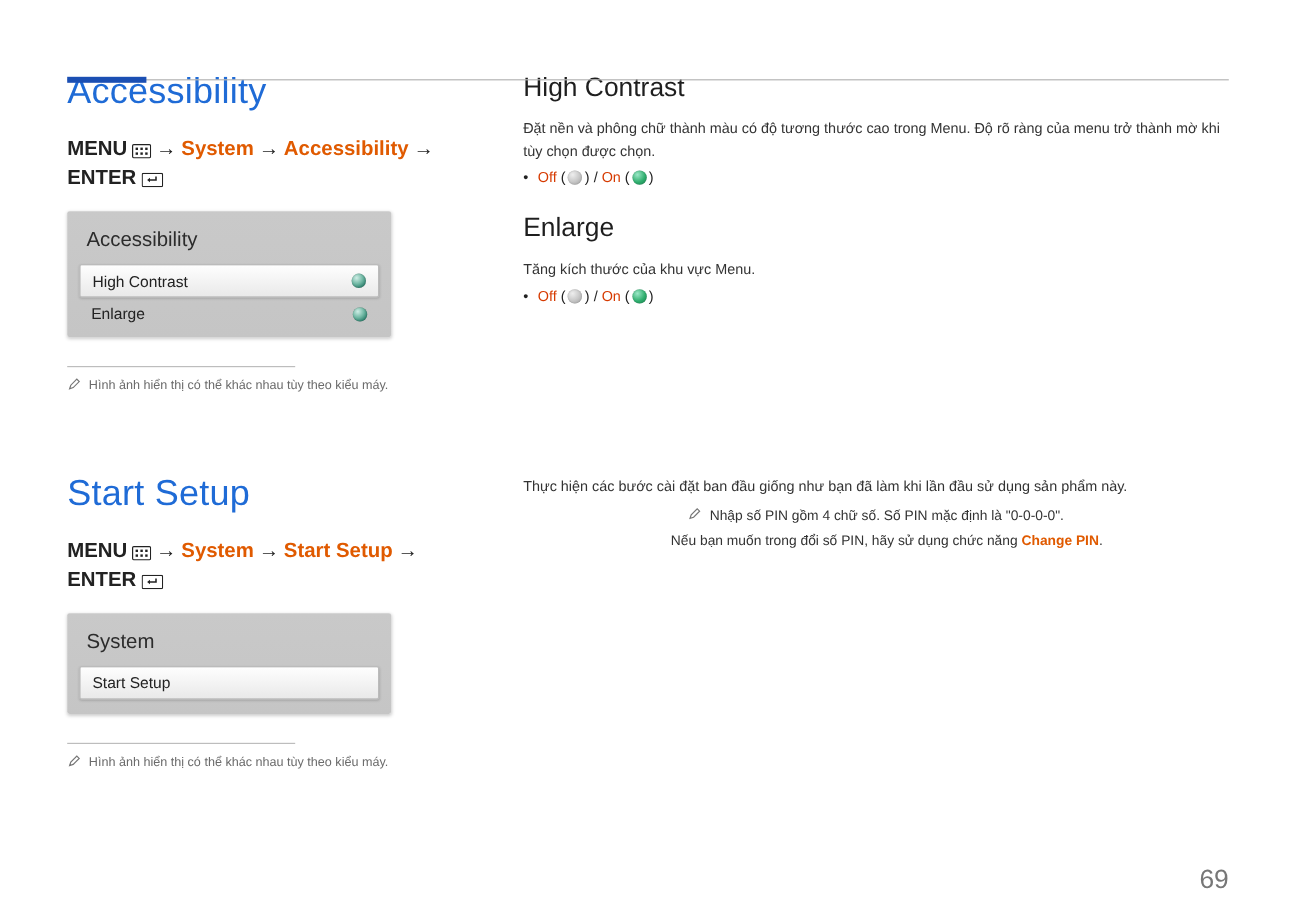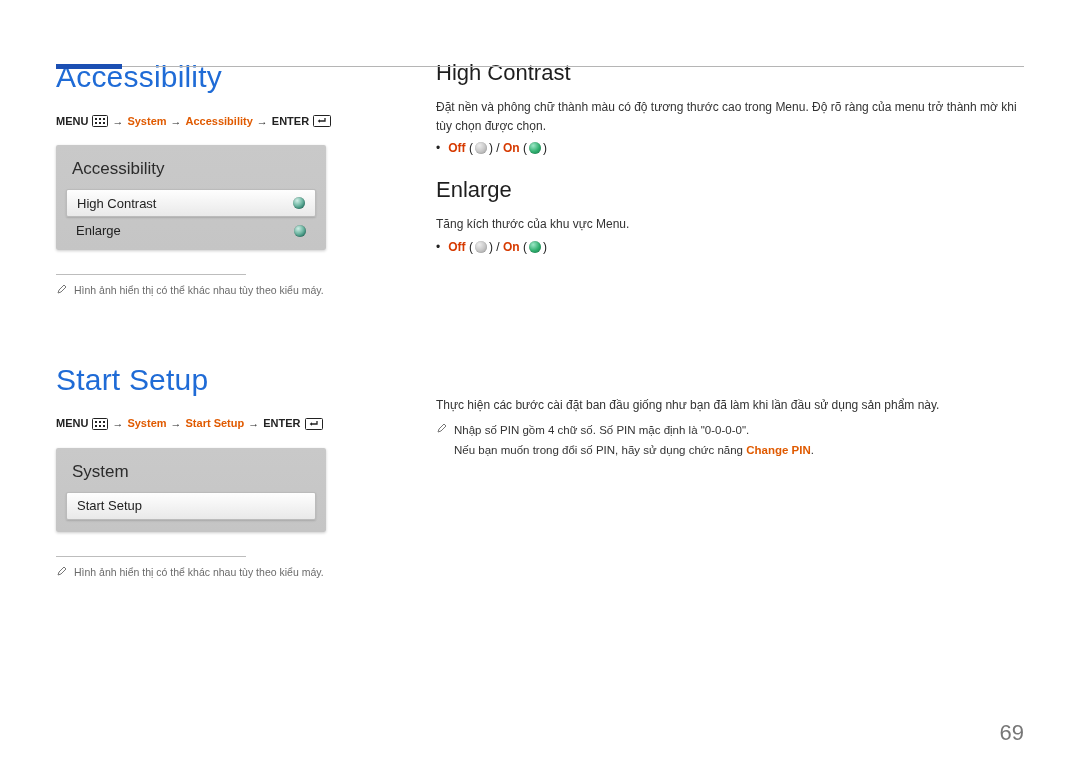--- a/index.html
+++ b/index.html
@@ -4,45 +4,45 @@
 <style>
   * { box-sizing: border-box; margin: 0; padding: 0; }
   html, body { width: 1080px; height: 763px; background: #fff; font-family: "Segoe UI", Arial, sans-serif; color: #222; }
   .page { padding: 60px 56px 0 56px; position: relative; height: 100%; }
   .topbar { position: absolute; left: 56px; right: 56px; top: 66px; border-top: 1px solid #b5b5b5; }
   .topbar .accent { position: absolute; left: 0; top: -3px; width: 66px; height: 5px; background: #1b4fb3; }
   .cols { display: flex; gap: 40px; }
   .left { width: 340px; flex: 0 0 340px; }
   .right { flex: 1; }
   h1.sec { font-size: 30px; font-weight: 400; color: #1f6bd6; letter-spacing: 0.2px; margin-bottom: 20px; }
-  .menupath { font-size: 11px; font-weight: 700; color: #222; margin-bottom: 18px; display: flex; align-items: center; flex-wrap: wrap; gap: 4px; }
+  .menupath { font-size: 17px; font-weight: 700; color: #222; margin-bottom: 18px; display: flex; align-items: center; flex-wrap: wrap; gap: 4px; }
   .menupath .orange { color: #e05a00; font-weight: 700; }
   .menupath .arr { font-weight: 400; color: #222; }
   .menupath .iconbox { display: inline-block; }
   svg.menuicon { vertical-align: -3px; }
   .panel { background: #c7c7c7; background: linear-gradient(#c9c9c9,#c5c5c5); border-radius: 2px; padding: 10px 10px 12px 10px; width: 270px; box-shadow: 0 1px 3px rgba(0,0,0,.2); }
   .panel .ptitle { font-size: 17px; color: #2c2c2c; padding: 4px 6px 10px 6px; }
   .panel .item { background: linear-gradient(#fefefe,#e9e9e9); border: 1px solid #bbb; border-radius: 2px; height: 28px; display: flex; align-items: center; justify-content: space-between; padding: 0 10px; font-size: 13px; color: #222; box-shadow: 0 1px 2px rgba(0,0,0,.15); }
   .panel .row2 { display:flex; align-items:center; justify-content:space-between; padding: 6px 10px 0 10px; font-size:13px; color:#222; }
   .dot { width: 12px; height: 12px; border-radius: 50%; background: radial-gradient(circle at 35% 30%, #cfeee6 0%, #6fb7a3 45%, #3a8a77 70%, #246658 100%); box-shadow: inset 0 0 1px rgba(0,0,0,.4); }
   .hr-thin { border: none; border-top: 1px solid #bdbdbd; margin: 24px 0 8px 0; width: 190px; }
   .note { font-size: 10.5px; color: #6b6b6b; display: flex; gap: 6px; align-items: flex-start; line-height: 1.4; }
   .note .pencil { flex: 0 0 12px; }
   .block2 { margin-top: 64px; }
   h2.sub { font-size: 22px; font-weight: 500; color: #1e1e1e; margin-bottom: 12px; }
   p.body { font-size: 12px; color: #333; line-height: 1.55; margin-bottom: 6px; }
   ul.bul { list-style: none; padding: 0; margin: 4px 0 22px 0; }
   ul.bul li { font-size: 12px; color: #222; display:flex; align-items:center; gap:6px; }
   ul.bul li::before { content: "•"; color:#222; margin-right:2px; }
-  .opt .red { color: #d63a00; font-weight: 700; }
+  .opt .red { color: #d63a00; font-weight: 400; }
   .opt .paren { color:#222; }
   .opt .dot-off { display:inline-block; width:12px; height:12px; border-radius:50%; background: radial-gradient(circle at 35% 30%, #eee 0%, #c9c9c9 50%, #9a9a9a 100%); vertical-align:-2px; margin:0 2px; box-shadow: inset 0 0 1px rgba(0,0,0,.3);}
   .opt .dot-on { display:inline-block; width:12px; height:12px; border-radius:50%; background: radial-gradient(circle at 35% 30%, #9be7c6 0%, #2fae6e 55%, #187b4b 100%); vertical-align:-2px; margin:0 2px; box-shadow: inset 0 0 1px rgba(0,0,0,.3);}
   .rnotes { margin-top: 8px; }
-  .rnotes .note { font-size: 11.5px; color:#333; margin-bottom:4px; }
+  .rnotes .note { font-size: 11.5px; color:#333; margin-bottom:4px;justify-content:center; }
   .rnotes .orange { color:#e05a00; font-weight:600; }
   .pagenum { position: absolute; right: 56px; bottom: 17px; font-size: 22px; color: #777; }
 </style>
 </head>
 <body>
 
 <div class="page">
   <div class="topbar">
       <div class="accent"></div>
     </div>

